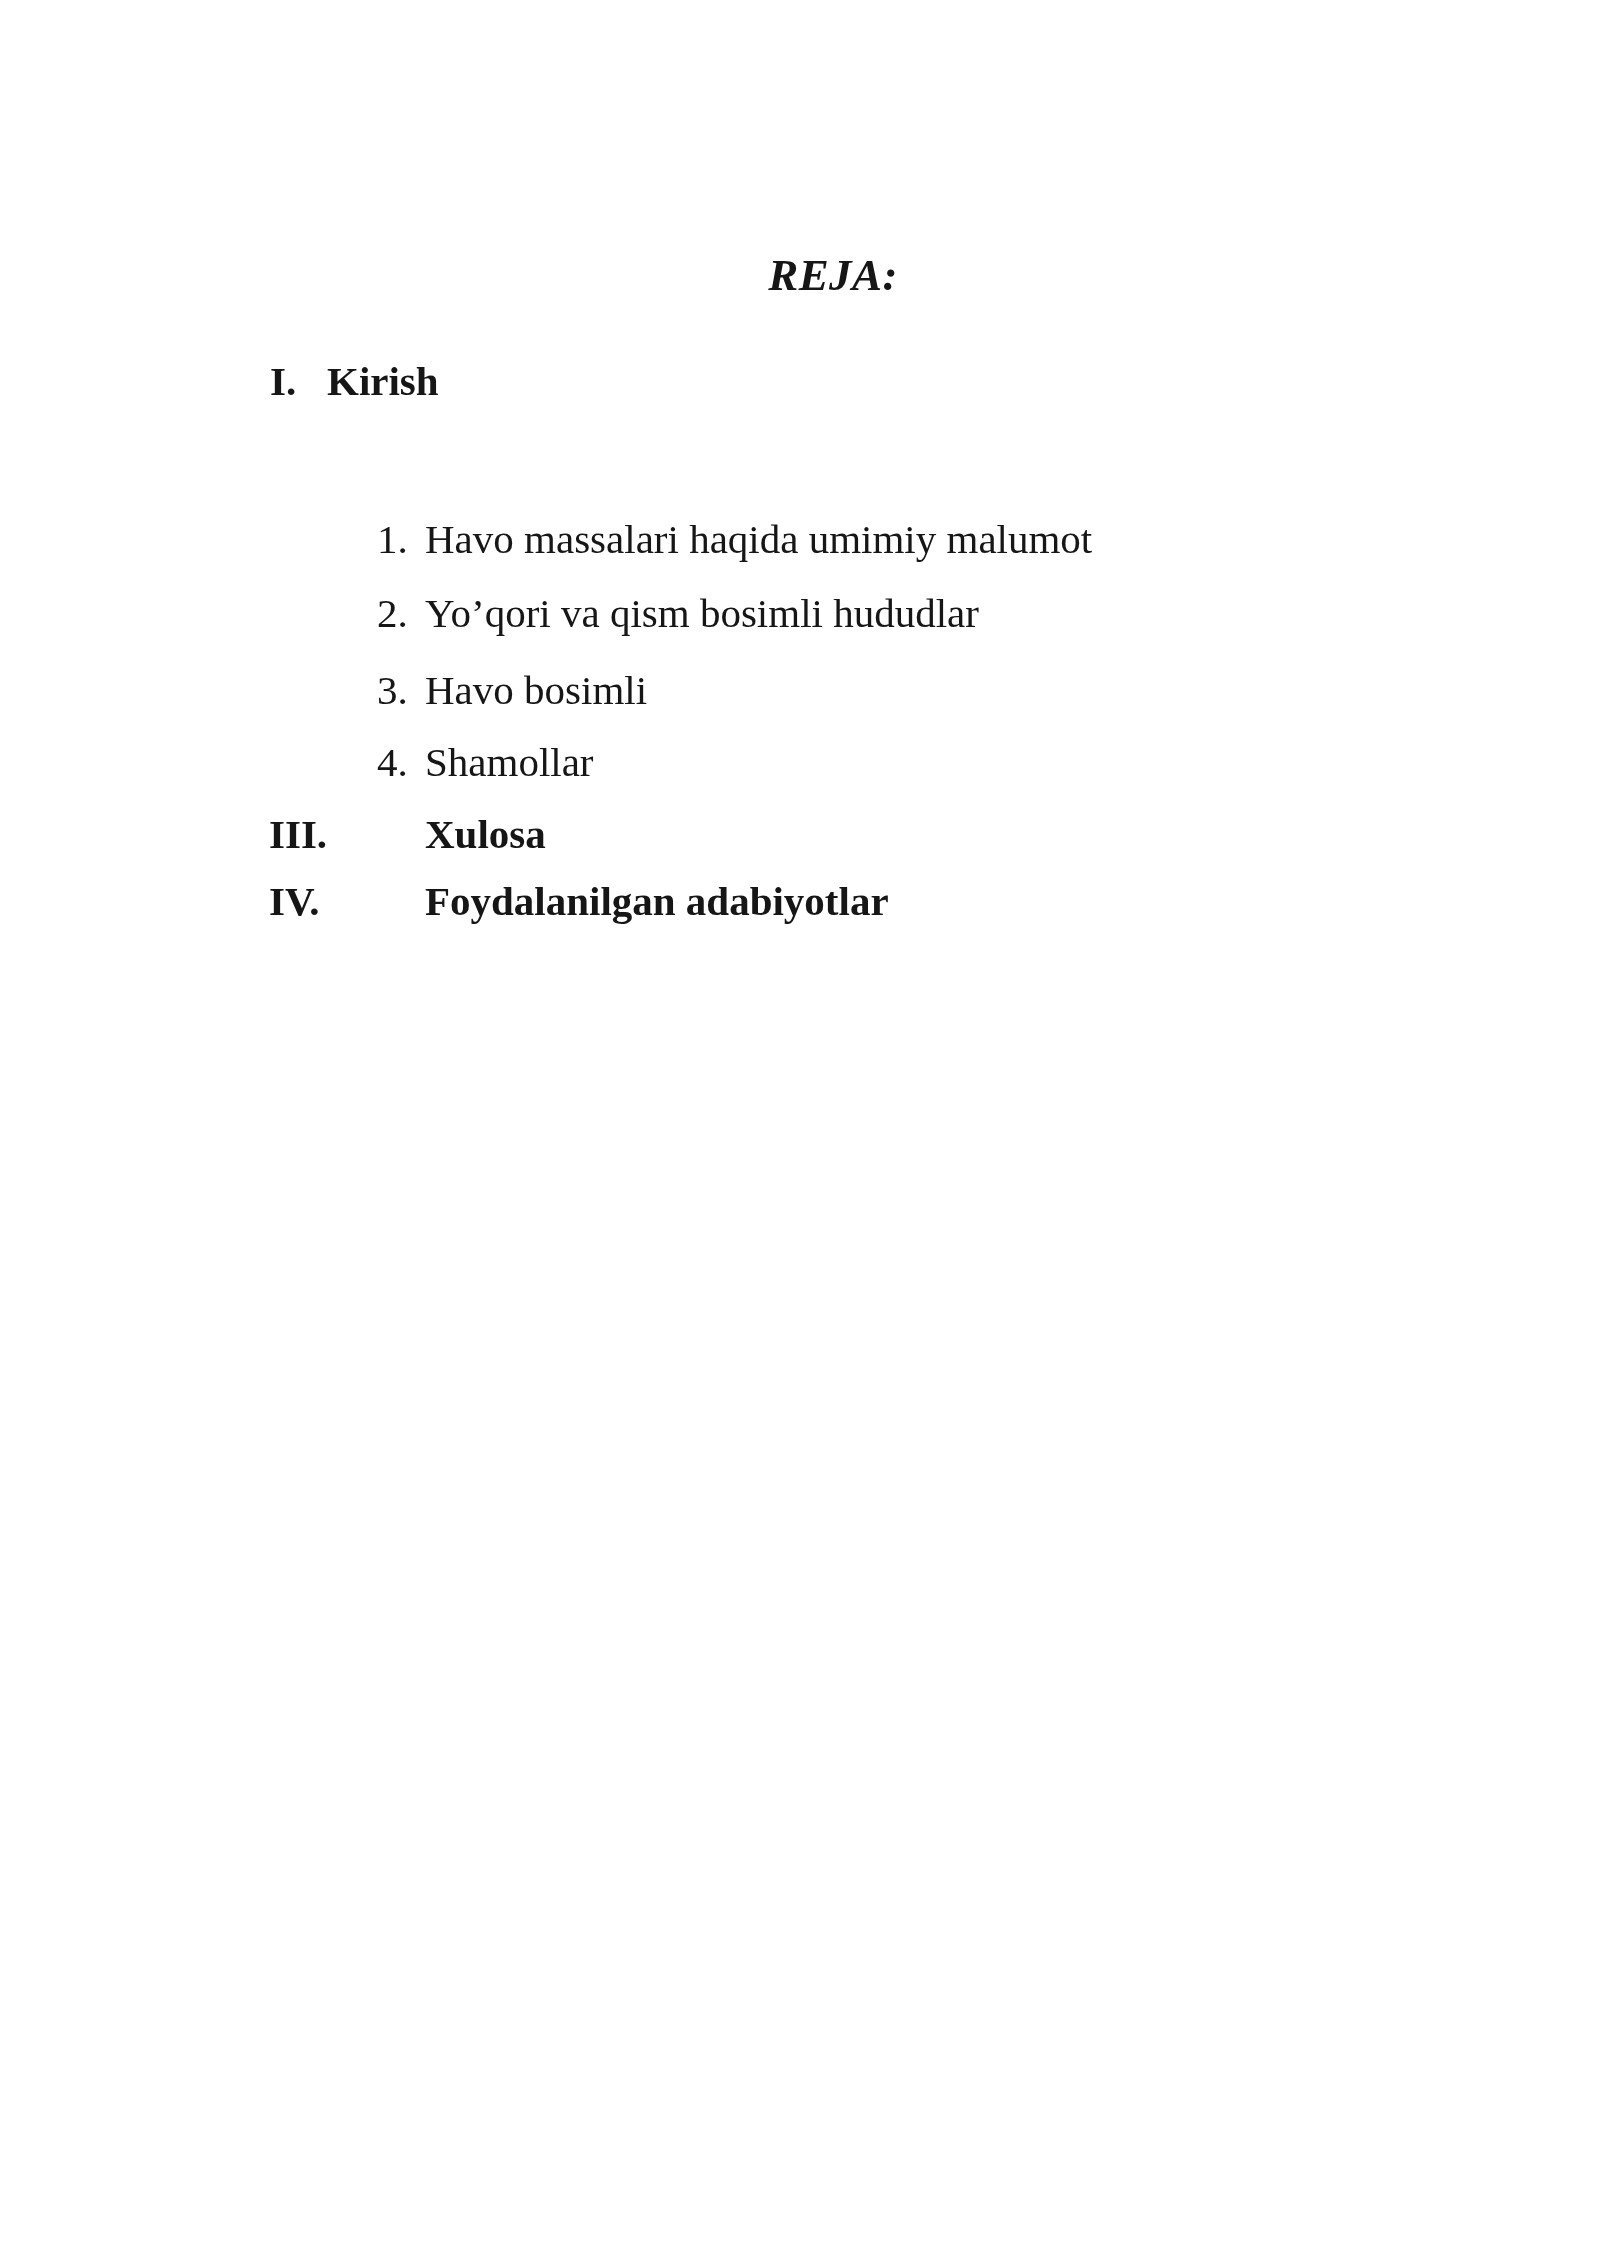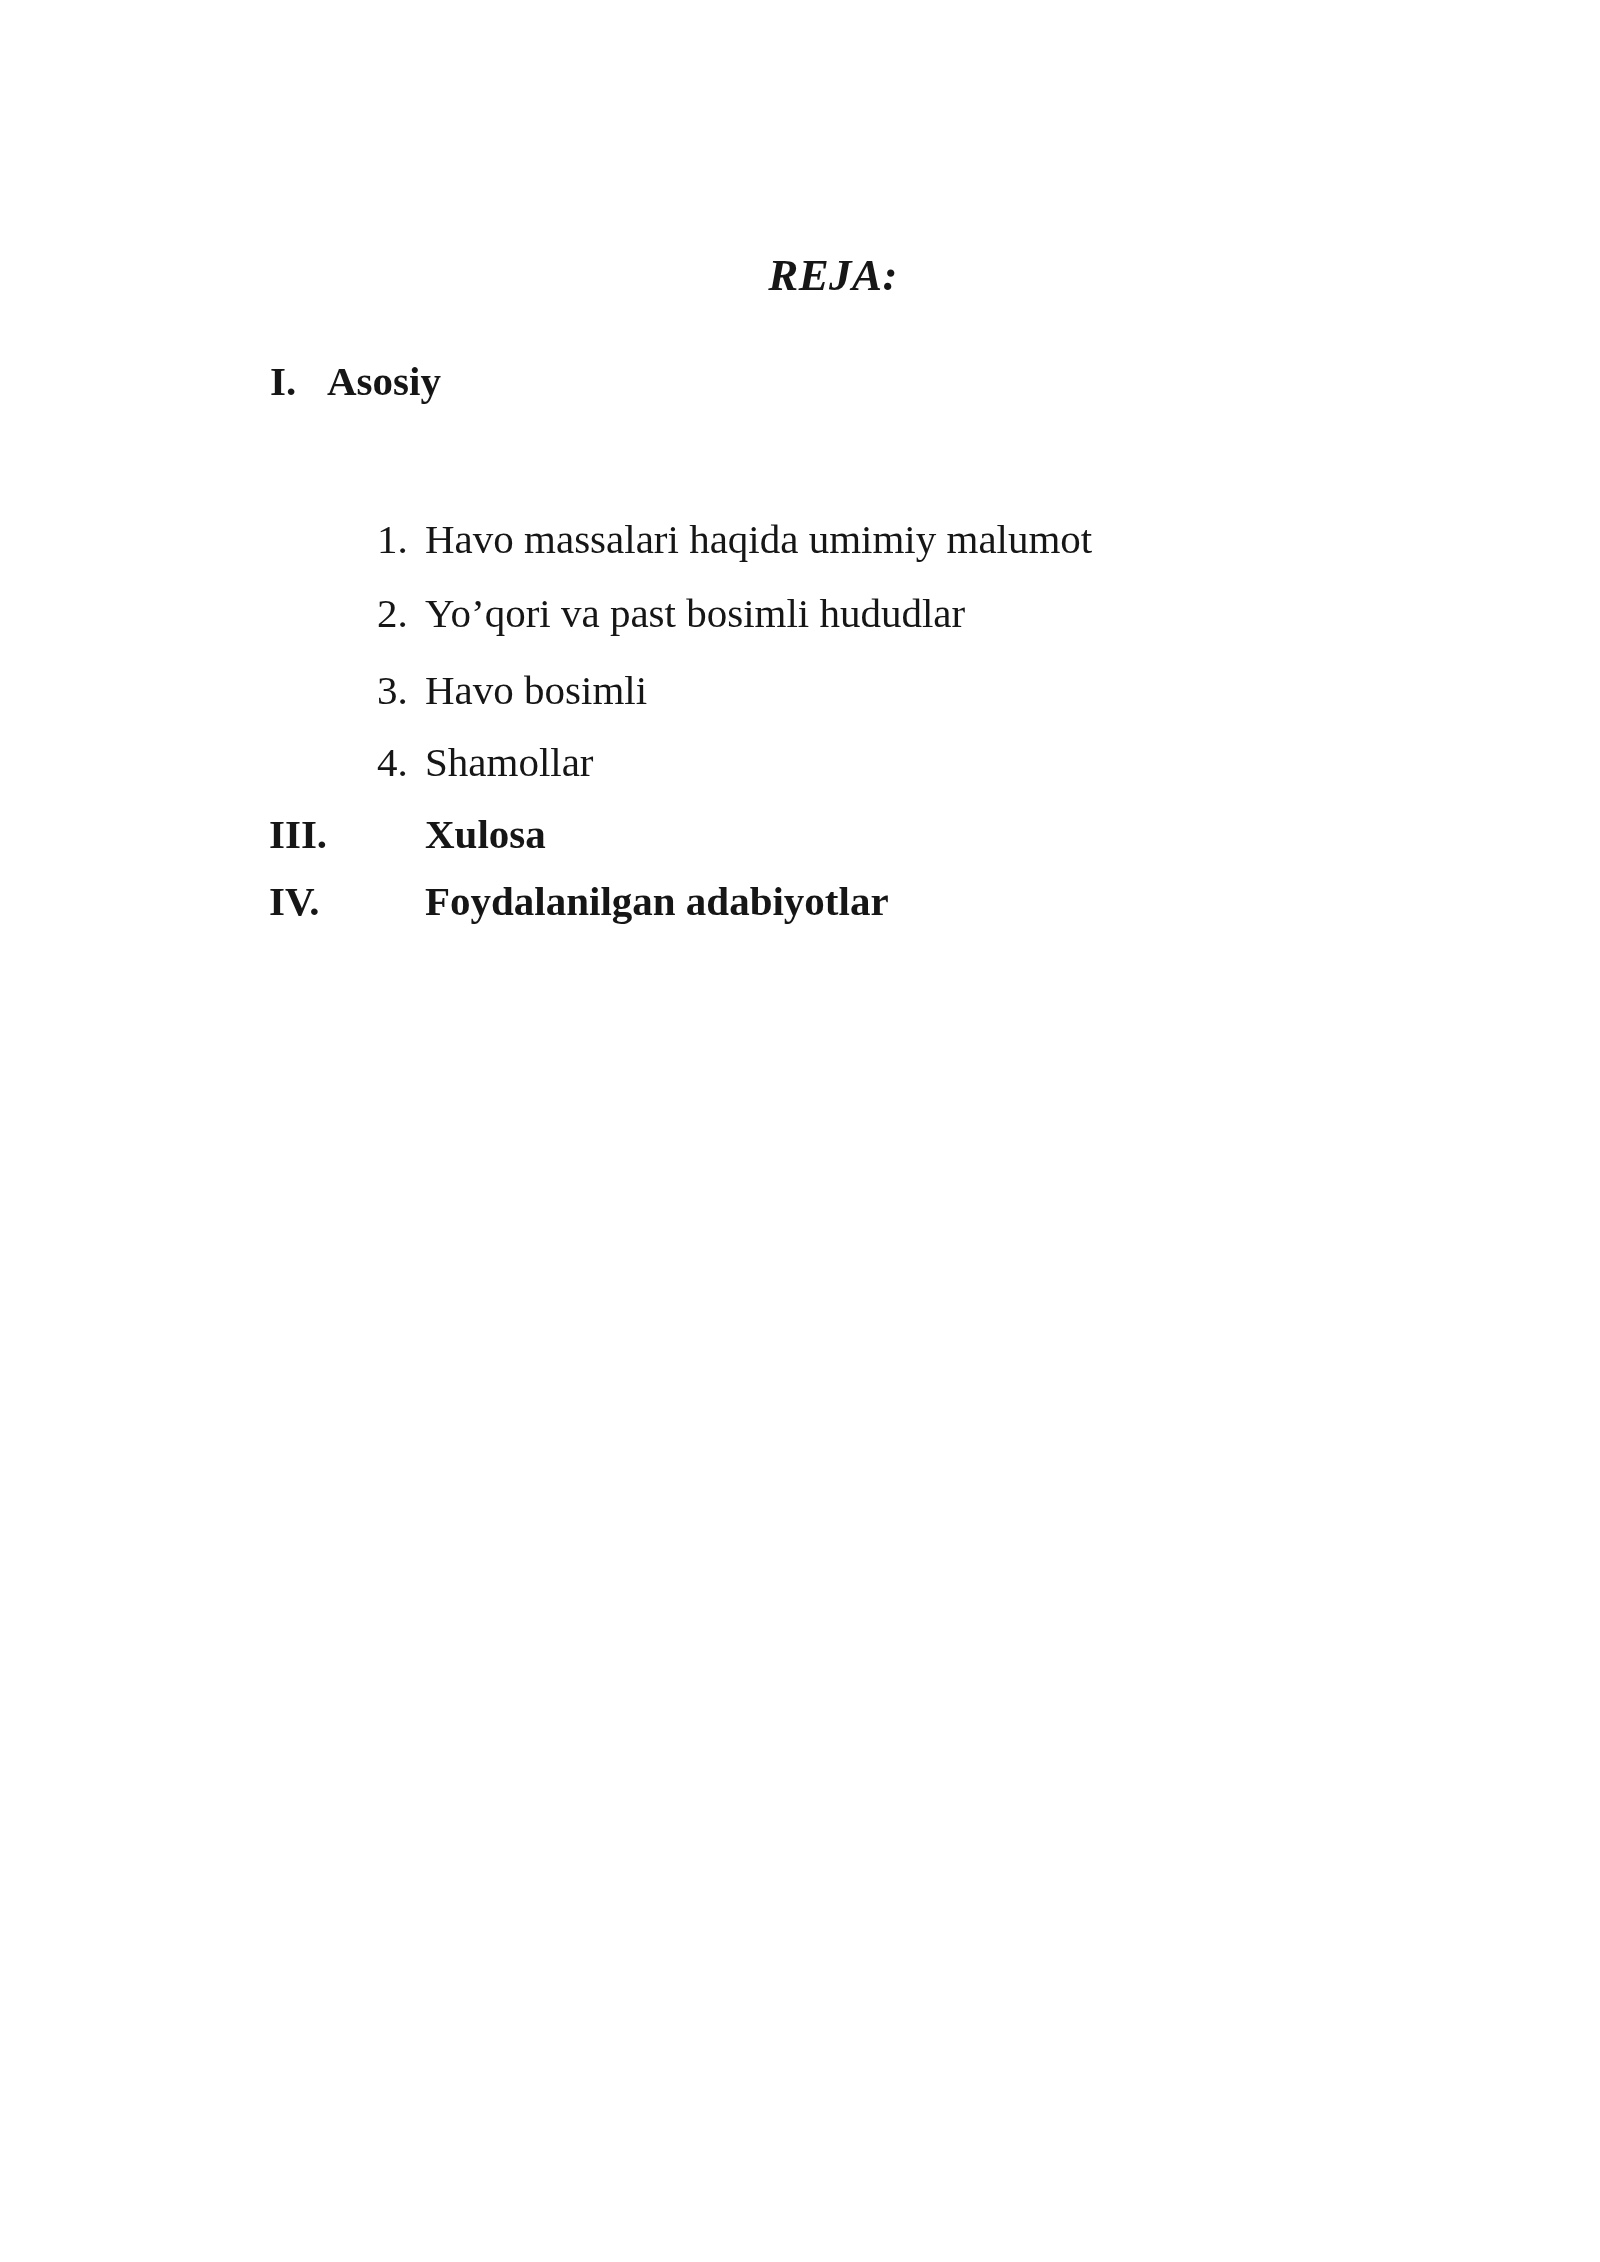--- a/index.html
+++ b/index.html
@@ -75,32 +75,32 @@
 </head>
 <body>
 
 <div class="page">
 
 
   <div class="doc-subtitle">REJA:</div>
 
   <div class="outline-item lvl-roman item-1">
     <span class="marker">I.</span>
-    <span class="label">Asosiy</span>
+    <span class="label">Kirish</span>
   </div>
 
 
   <div class="outline-item lvl-sub item-3">
     <span class="marker">1.</span>
     <span class="label">Havo massalari haqida umimiy malumot</span>
   </div>
 
   <div class="outline-item lvl-sub item-4">
     <span class="marker">2.</span>
-    <span class="label">Yo’qori va past bosimli hududlar</span>
+    <span class="label">Yo’qori va qism bosimli hududlar</span>
   </div>
 
   <div class="outline-item lvl-sub item-5">
     <span class="marker">3.</span>
     <span class="label">Havo bosimli</span>
   </div>
 
   <div class="outline-item lvl-sub item-6">
     <span class="marker">4.</span>
     <span class="label">Shamollar</span>

